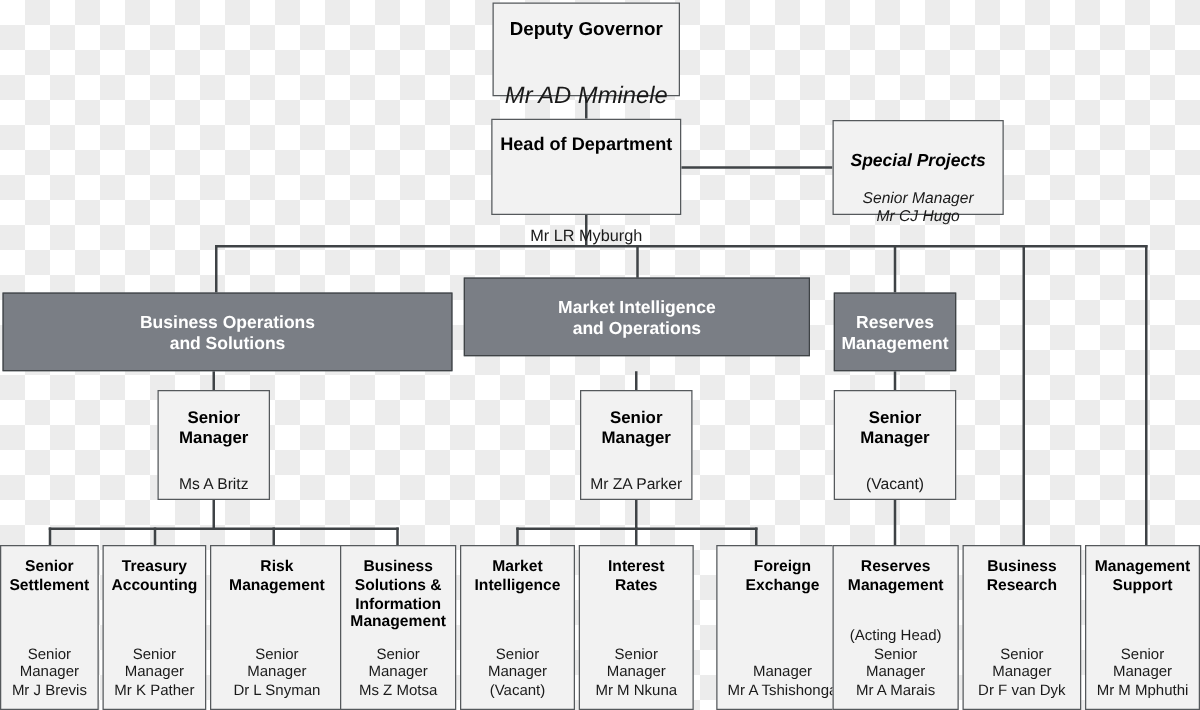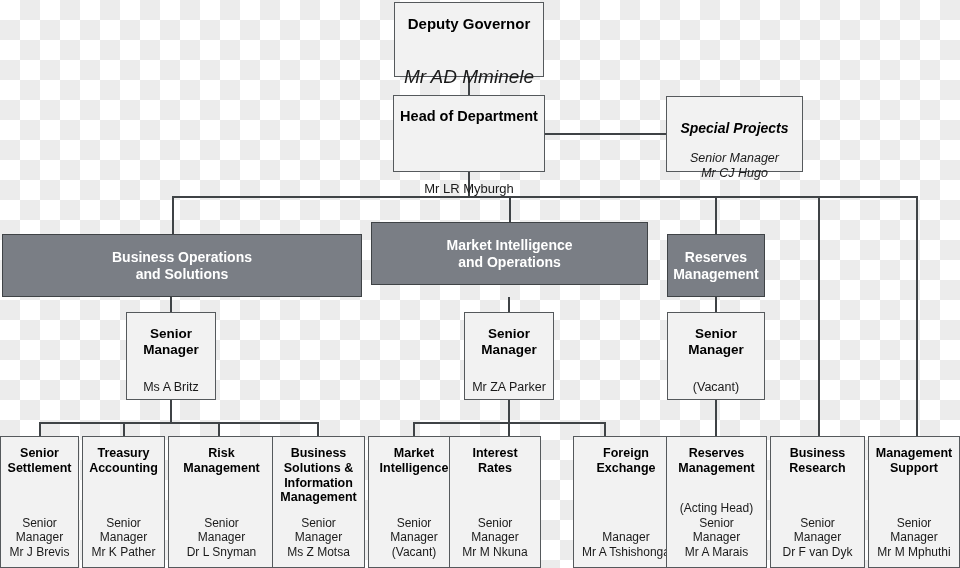--- a/index.html
+++ b/index.html
@@ -248,21 +248,21 @@
   <div class="node leaf" style="left:368px; top:436px; width:92px; height:132px;">
     <div class="title">Market</div>
     <div class="title">Intelligence</div>
     <div class="sub">
       <div>Senior</div>
       <div>Manager</div>
       <div>(Vacant)</div>
     </div>
   </div>
 
-  <div class="node leaf" style="left:449px; top:436px; width:92px; height:132px;">
+  <div class="node leaf" style="left:463px; top:436px; width:92px; height:132px;">
     <div class="title">Interest</div>
     <div class="title">Rates</div>
     <div class="sub">
       <div>Senior</div>
       <div>Manager</div>
       <div>Mr M Nkuna</div>
     </div>
   </div>
 
   <div class="node leaf" style="left:558px; top:436px; width:106px; height:132px;margin-left:15px;">

